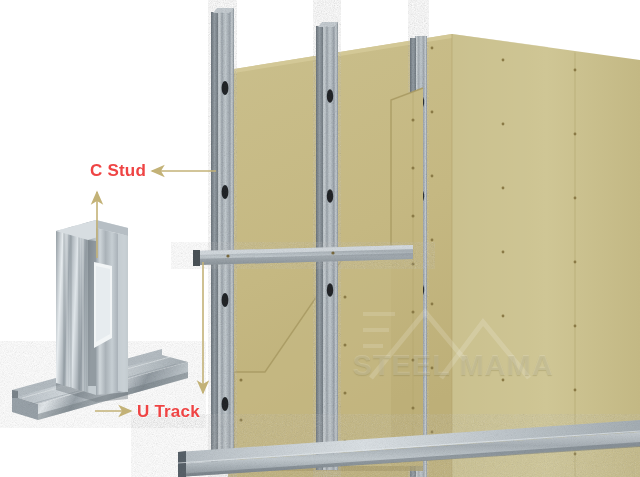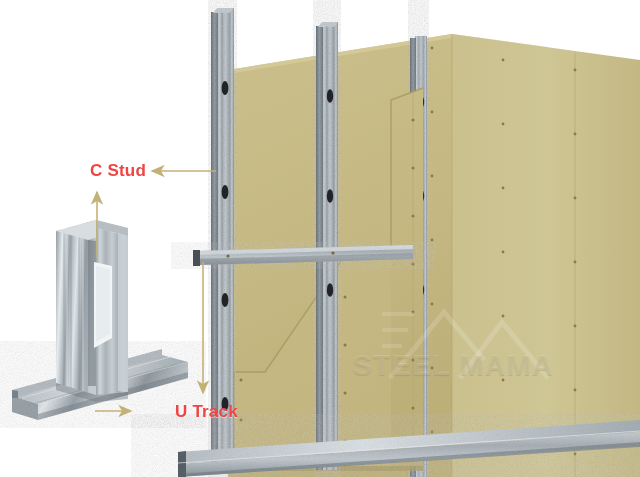--- a/index.html
+++ b/index.html
@@ -15,25 +15,24 @@
     position:absolute;
     font-family:"Liberation Sans", sans-serif;
     font-weight:bold;
     font-size:17px;
     letter-spacing:.2px;
     color:#ef4444;
     white-space:nowrap;
     text-shadow:0 1px 0 rgba(255,255,255,.5);
   }
   #lbl-cstud{left:90px;top:161px;}
-  #lbl-utrack{left:137px;top:402px;margin-left:38px;}
+  #lbl-utrack{left:137px;top:402px;}
   .wm-wrap{
     position:absolute;left:333px;top:296px;width:240px;height:112px;
     pointer-events:none;
-    padding-left:19px;
   }
   .wm-txt{
     position:absolute;left:0;top:53px;width:240px;
     text-align:center;
     font-family:"Liberation Sans", sans-serif;
     font-weight:bold;font-size:29px;letter-spacing:1px;
     color:rgba(255,255,255,0.17);
     text-shadow:0 1px 1px rgba(120,110,60,.25);
   }
   .wm-sub{

